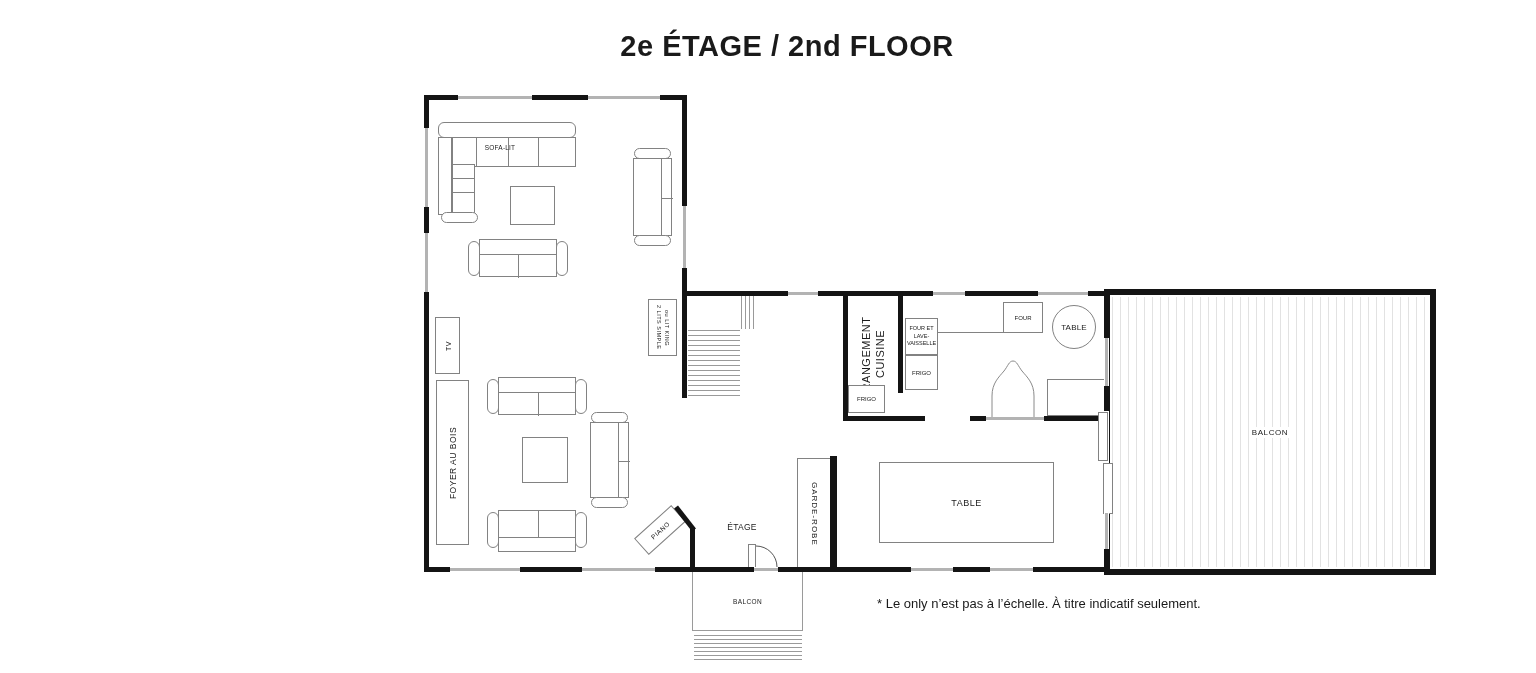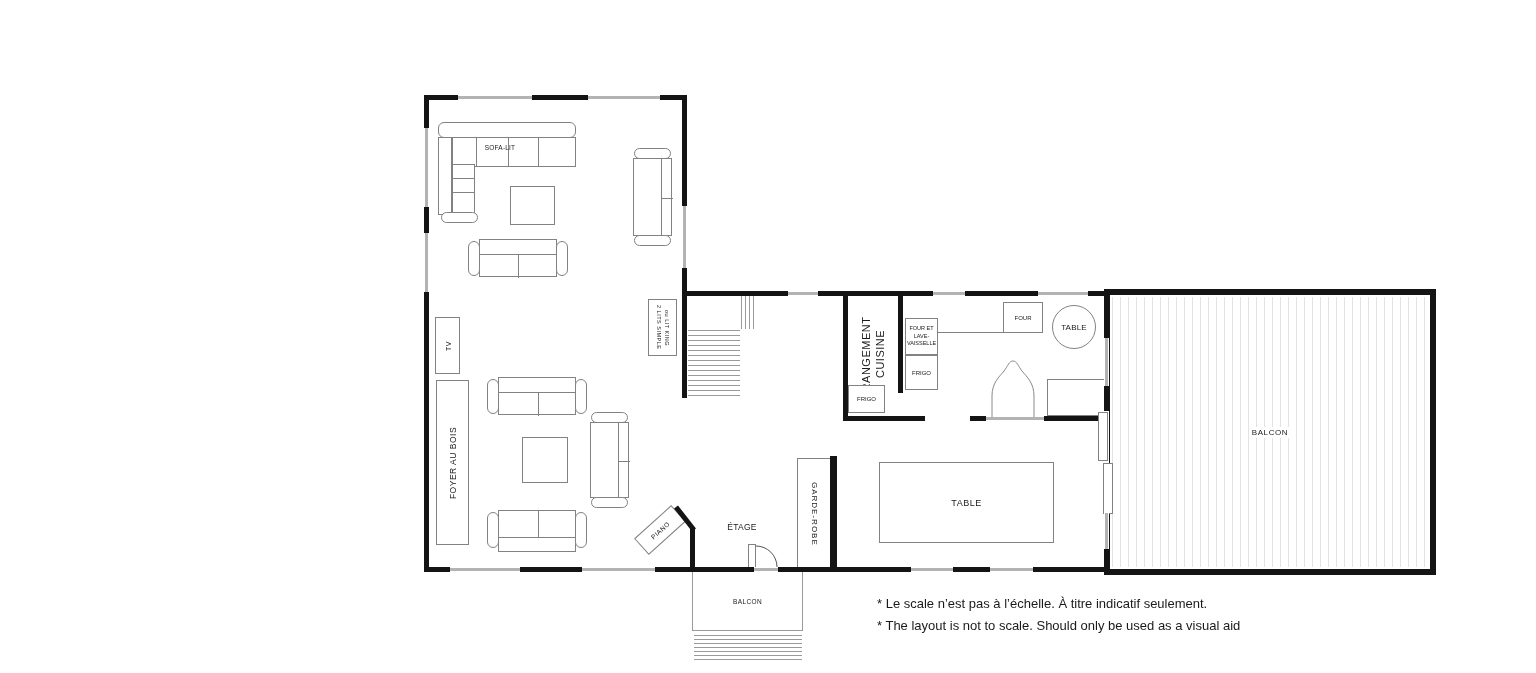--- a/index.html
+++ b/index.html
@@ -24,20 +24,21 @@
   .stairsh2{position:absolute;background:repeating-linear-gradient(to bottom,#9a9a9a 0 1px,transparent 1px 4px)}
   .stairsv{position:absolute;background:repeating-linear-gradient(to right,#9a9a9a 0 1px,transparent 1px 4px)}
   .note{position:absolute;font-size:13px;white-space:nowrap}
   svg.ovl{position:absolute;left:0;top:0;pointer-events:none}
 </style>
 </head>
 <body>
 
 <div class="plan">
 
+  <div class="title">2e ÉTAGE / 2nd FLOOR</div>
 
   <div style="position:absolute;left:1104px;top:289px;width:332px;height:286px;border:6px solid #141414;box-sizing:border-box;background:#fff">
     <div class="hatchv" style="left:2px;top:2px;right:2px;bottom:2px"></div>
     <div class="cen" style="position:absolute;inset:0">
       <span style="font-size:8px;letter-spacing:.6px;background:#fff;padding:1px 3px">BALCON</span>
     </div>
   </div>
 
   <div class="f cen" style="left:692px;top:572px;width:111px;height:59px;border-color:#9a9a9a;border-top:none">
     <span style="font-size:6.5px;letter-spacing:.4px">BALCON</span>
@@ -187,16 +188,15 @@
   <div class="f" style="left:1098px;top:412px;width:10px;height:49px"></div>
   <div class="f" style="left:1103px;top:463px;width:10px;height:51px"></div>
   <div class="win winv" style="left:1104px;top:513px;width:5px;height:36px"></div>
 
   <svg class="ovl" width="1536" height="673" viewBox="0 0 1536 673">
     <line x1="676" y1="507" x2="694" y2="530" stroke="#141414" stroke-width="5"></line>
     <path d="M 756 546 A 21 21 0 0 1 777 567" fill="none" stroke="#555" stroke-width="1"></path>
     <path d="M 992 417 L 992 396 C 992 383 999 377 1004 371 C 1008 366 1009 361 1013 361 C 1017 361 1018 366 1022 371 C 1027 377 1034 383 1034 396 L 1034 417" fill="none" stroke="#8a8a8a" stroke-width="1"></path>
   </svg>
 
-  <div class="note" style="left:877px;top:596px">* Le scale n’est pas à l’échelle. À titre indicatif seulement.</div>
-  <div class="note" style="left:877px;top:618px">* The layout is not to scale. Should only be used as a visual aid</div>
+  <div class="note" style="left:877px;top:596px">* Le only n’est pas à l’échelle. À titre indicatif seulement.</div>
 
 </div>
 
 </body></html>

